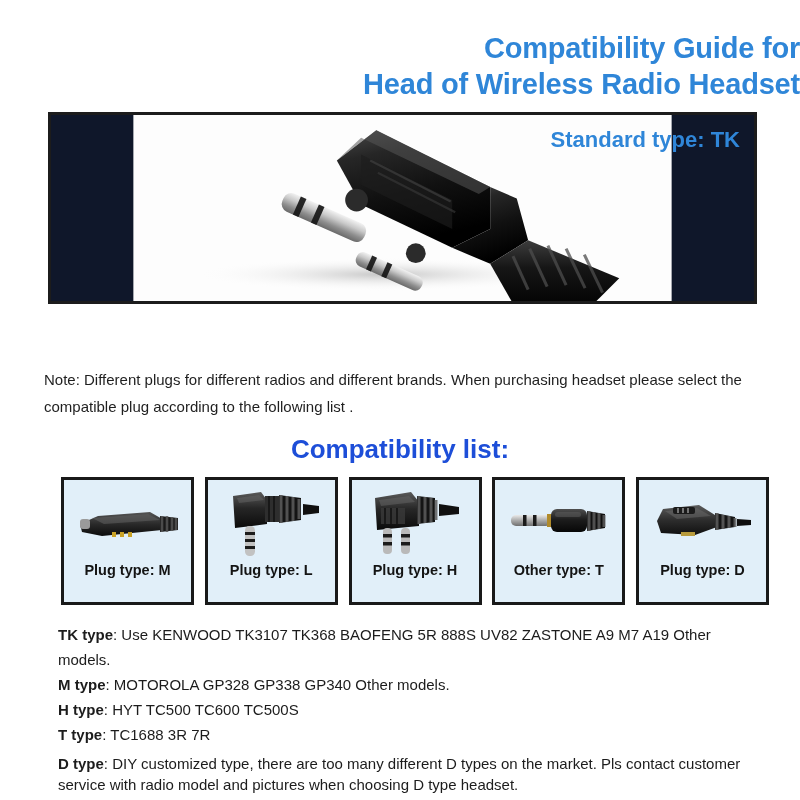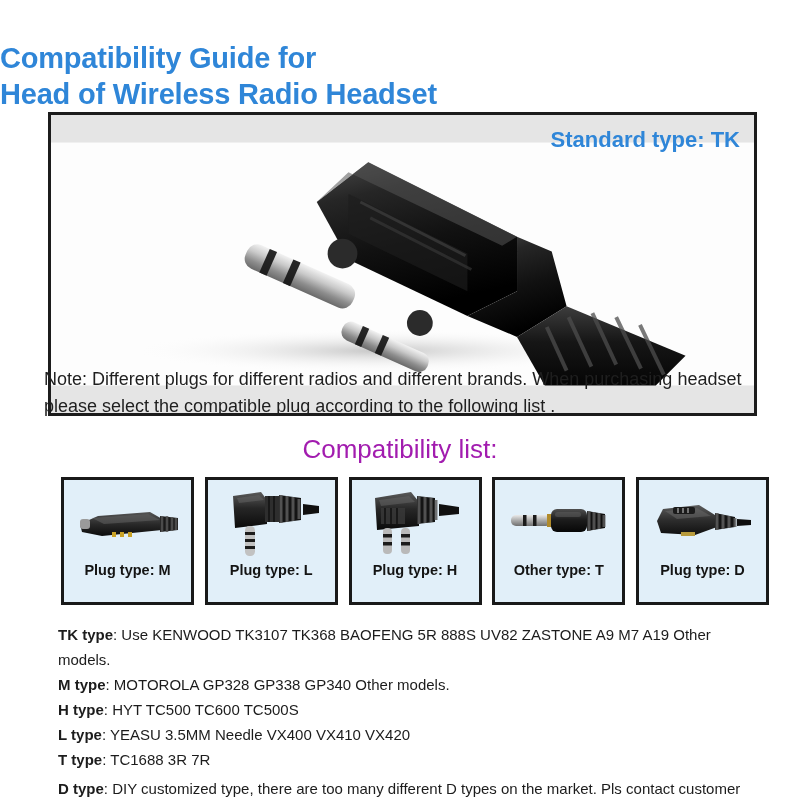--- a/index.html
+++ b/index.html
@@ -11,41 +11,41 @@
     width: 800px;
     height: 800px;
     font-family: "Liberation Sans", sans-serif;
     color: #1a1a1a;
     overflow: hidden;
     position: relative;
   }
 
   
   .title-block {
-    padding-top: 40px;
-    text-align: left;
+    padding-top: 30px;
+    text-align: right;
   }
   .title-line {
     color: #2f86d8;
     font-weight: bold;
     font-size: 29px;
     line-height: 36px;
     letter-spacing: -0.2px;
     white-space: nowrap;
   }
 
   
   .hero-frame {
     position: absolute;
     left: 48px;
     top: 112px;
     width: 709px;
-    height: 304px;
+    height: 192px;
     border: 3px solid #1c1c1c;
-    background: #e5e5e5;
+    background: #0f172a;
     box-sizing: border-box;
     overflow: hidden;
   }
   .hero-label {
     position: absolute;
     right: 14px;
     top: 12px;
     color: #2f86d8;
     font-weight: bold;
     font-size: 22px;
@@ -58,34 +58,34 @@
     width: 100%;
     height: 100%;
   }
 
   
   .note {
     position: absolute;
     left: 44px;
     top: 366px;
     width: 718px;
-    font-size: 18px;
+    font-size: 15px;
     line-height: 27px;
     color: #1f1f1f;
   }
 
   
   .list-heading {
     position: absolute;
     top: 434px;
     left: 0;
     width: 800px;
     text-align: center;
-    color: #a21caf;
-    font-weight: normal;
+    color: #1d4ed8;
+    font-weight: bold;
     font-size: 26px;
   }
 
   
   .cards {
     position: absolute;
     left: 48px;
     top: 477px;
     width: 708px;
     display: flex;
@@ -394,21 +394,18 @@
   <div class="spec-row">
     <span class="spec-key">TK type</span><span>: Use KENWOOD TK3107 TK368 BAOFENG 5R 888S UV82 ZASTONE A9 M7 A19 Other models.</span>
   </div>
   <div class="spec-row">
     <span class="spec-key">M type</span><span>: MOTOROLA GP328 GP338 GP340 Other models.</span>
   </div>
   <div class="spec-row">
     <span class="spec-key">H type</span><span>: HYT TC500 TC600 TC500S</span>
   </div>
   <div class="spec-row">
-    <span class="spec-key">L type</span><span>: YEASU 3.5MM Needle VX400 VX410 VX420</span>
-  </div>
-  <div class="spec-row">
     <span class="spec-key">T type</span><span>: TC1688 3R 7R</span>
   </div>
   <div class="spec-row para">
     <span class="spec-key">D type</span><span>: DIY customized type, there are too many different D types on the market. Pls contact customer service with radio model and pictures when choosing D type headset.</span>
   </div>
 </div>
 
 </body></html>

